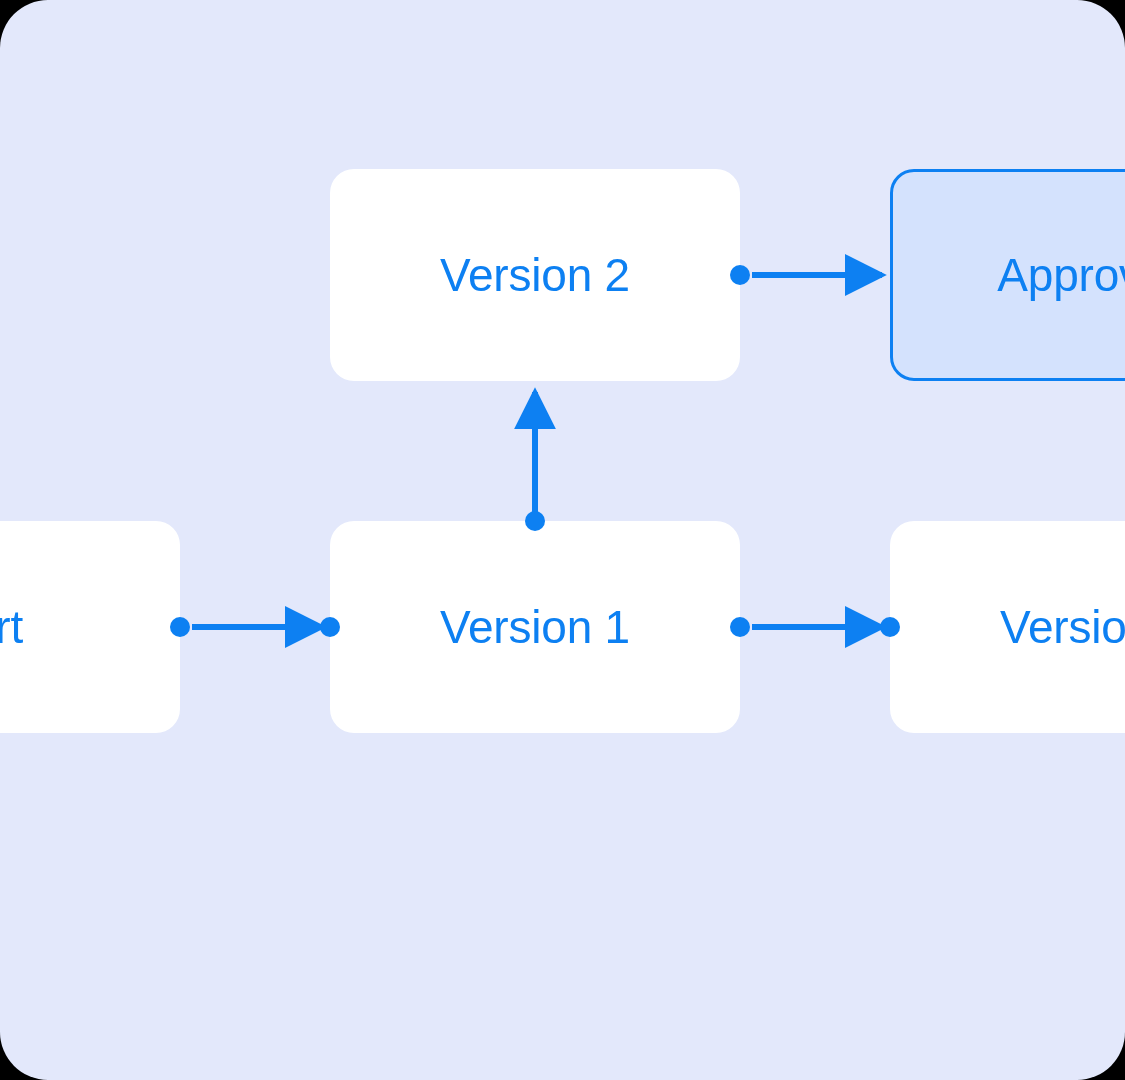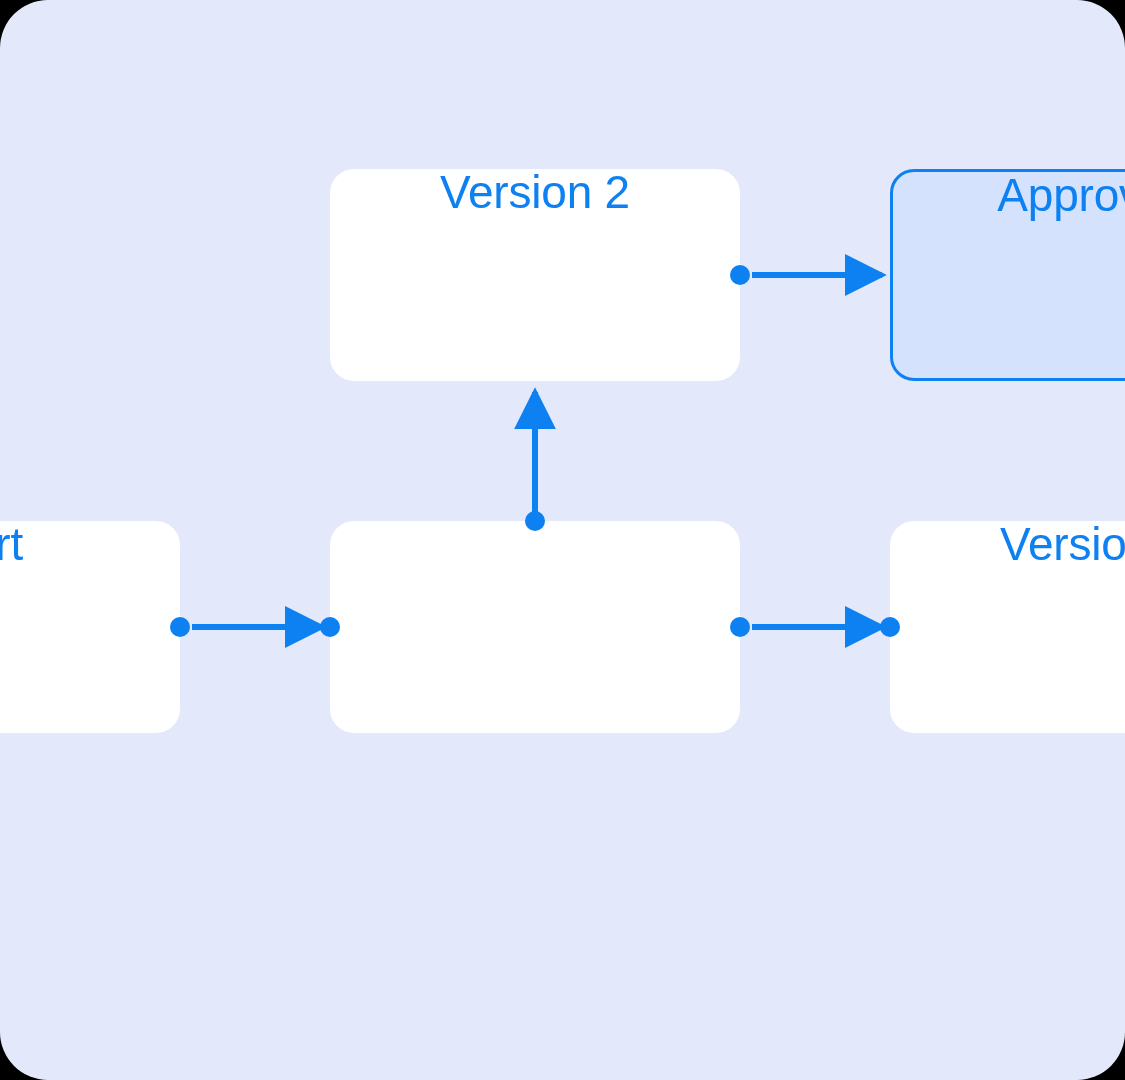--- a/index.html
+++ b/index.html
@@ -31,21 +31,21 @@
     width: 1125px;
     height: 1080px;
     pointer-events: none;
     z-index: 1;
   }
 
   .node {
     position: absolute;
     box-sizing: border-box;
     display: flex;
-    align-items: flex-start;
+    align-items: center;
     justify-content: center;
     background: #ffffff;
     border-radius: 24px;
     z-index: 2;
   }
 
   .node-label {
     color: #0d80f2;
     font-family: "Liberation Sans", sans-serif;
     font-size: 46px;
@@ -130,20 +130,21 @@
       <line x1="535" y1="519" x2="535" y2="392" stroke="#0d80f2" stroke-width="6" marker-end="url(#arrowhead)"></line>
     </g>
   </svg>
 
   <div class="node node-start">
     <span class="node-label">Start</span>
     <span class="handle" style="right:-10px; top:50%; margin-top:-10px;"></span>
   </div>
 
   <div class="node node-v1">
+    <span class="node-label">Version 1</span>
     <span class="handle" style="left:50%; margin-left:-10px; top:-10px;"></span>
     <span class="handle" style="left:-10px; top:50%; margin-top:-10px;"></span>
     <span class="handle" style="right:-10px; top:50%; margin-top:-10px;"></span>
   </div>
 
   <div class="node node-v3">
     <span class="node-label">Version 3</span>
     <span class="handle" style="left:-10px; top:50%; margin-top:-10px;"></span>
   </div>
 

